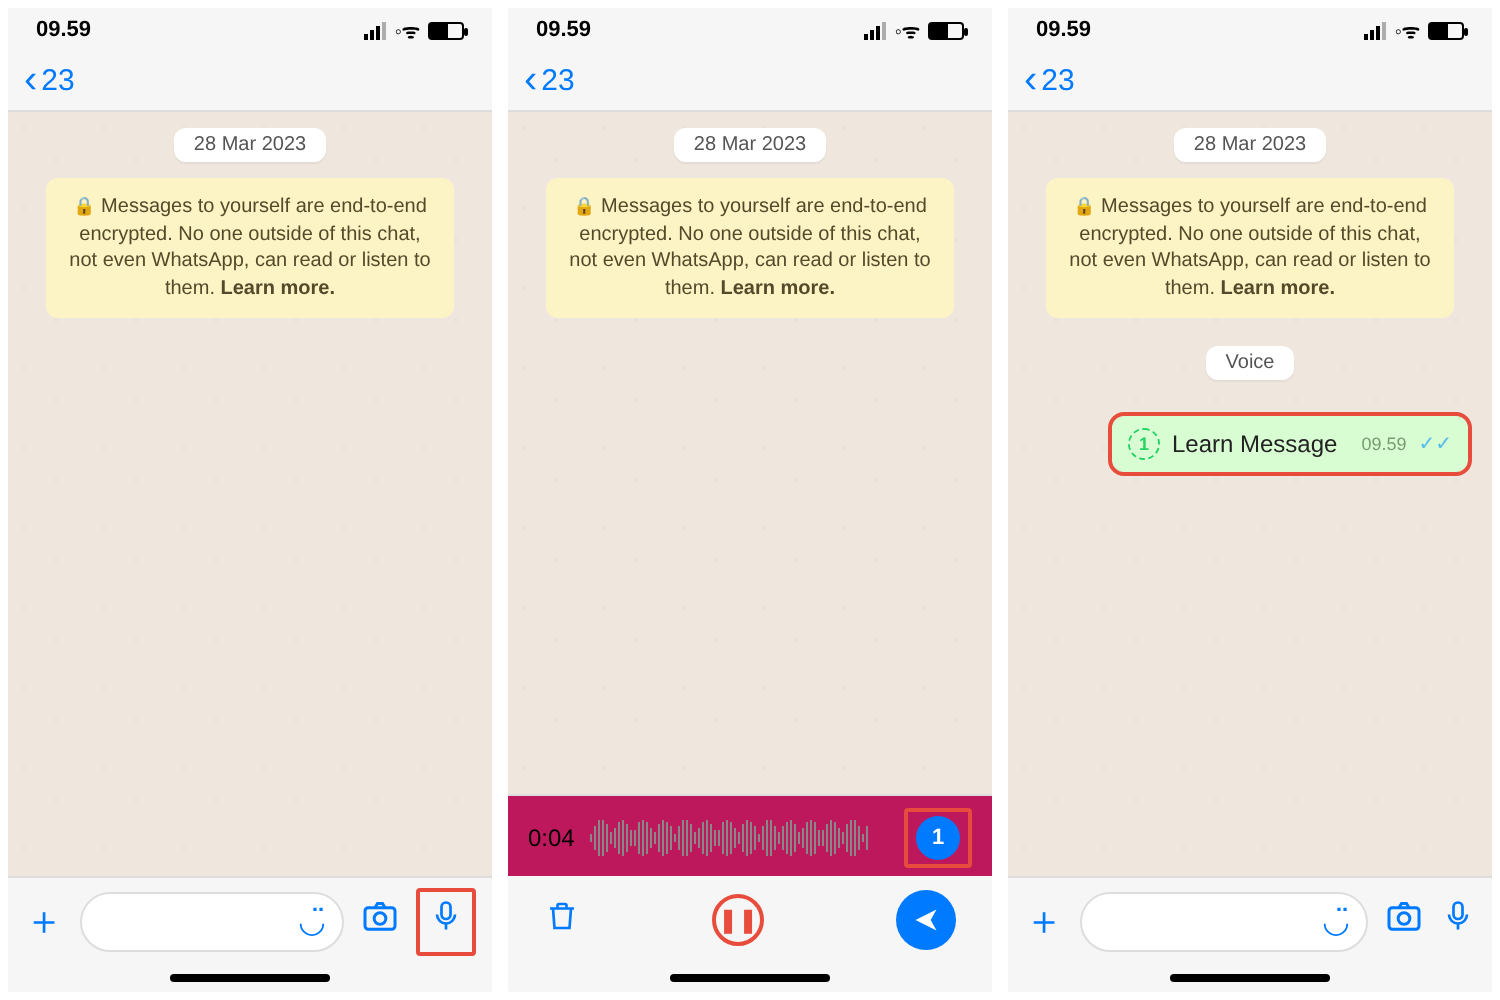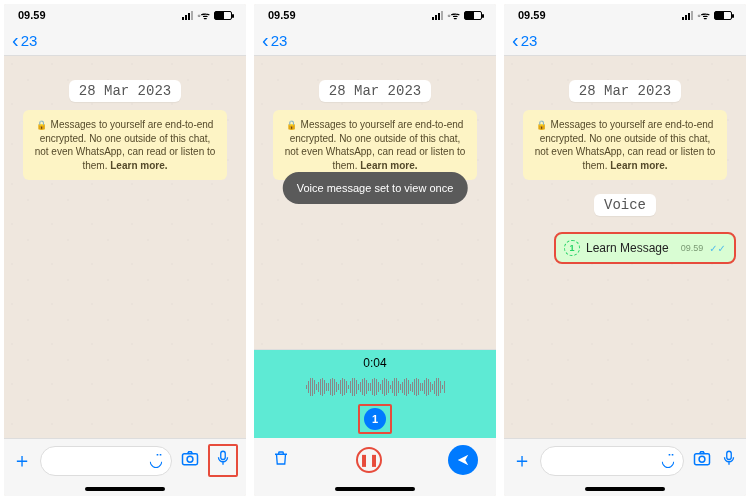--- a/index.html
+++ b/index.html
@@ -59,25 +59,24 @@
     display:flex;
     flex-direction:column;
     align-items:center;
     padding: 8px 10px;
     position:relative;
   }
   .datepill {
     background:#fff;
     border-radius:6px;
     padding:3px 10px;
-    font-size:14px;
+    font-size:10px;
     color:#555;
-    margin: 16px 0 8px;
+    margin: 0 0 8px;
     box-shadow:0 1px 1px rgba(0,0,0,.05);
-    font-family:Liberation Mono, monospace;
   }
   .encbox {
     background:#fdf4c5;
     border-radius:6px;
     padding:8px 10px;
     font-size:10px;
     color:#54492a;
     text-align:center;
     line-height:1.35;
     max-width: 92%;
@@ -131,28 +130,27 @@
     background:#fff;
     border:1px solid #ddd;
     border-radius:16px;
     display:flex;
     align-items:center;
     justify-content:flex-end;
     padding:0 8px;
   }
   .redbox { border:2px solid #e74c3c; padding:2px 4px; border-radius:2px; }
   .recbar {
-    background:#5eead4;
+    background:#be185d;
     border-top:1px solid #ddd;
     padding:6px 10px 4px;
     display:flex;
     align-items:center;
     gap:8px;
     font-size:12px;
-    flex-direction:column;
   }
   .wave { flex:1; height:20px; display:flex; align-items:center; gap:1px; overflow:hidden; }
   .wave i { width:1px; background:#888; }
   .oncebtn {
     width:22px;height:22px;border-radius:50%;background:#007aff;color:#fff;
     display:flex;align-items:center;justify-content:center;font-size:11px;font-weight:700;
   }
   .recactions {
     height:44px;background:#f6f6f6;display:flex;align-items:center;
     justify-content:space-between;padding:0 18px;
@@ -240,21 +238,20 @@
     <span class="chev">‹</span>
     <span>23</span>
   </div>
   <div class="chatbg">
     <div class="datepill">28 Mar 2023</div>
     <div class="encbox">
       <span class="lock">🔒</span>
       <span>Messages to yourself are end-to-end encrypted. No one outside of this chat, not even WhatsApp, can read or listen to them.</span>
       <b>Learn more.</b>
     </div>
-    <div class="toast">Voice message set to view once</div>
   </div>
   <div class="recbar">
     <span>0:04</span>
     <div class="wave">
         <i style="height: 4px;"></i>
         <i style="height: 11.905px;"></i>
         <i style="height: 17.0485px;"></i>
         <i style="height: 17.6339px;"></i>
         <i style="height: 13.4565px;"></i>
         <i style="height: 5.97568px;"></i>

